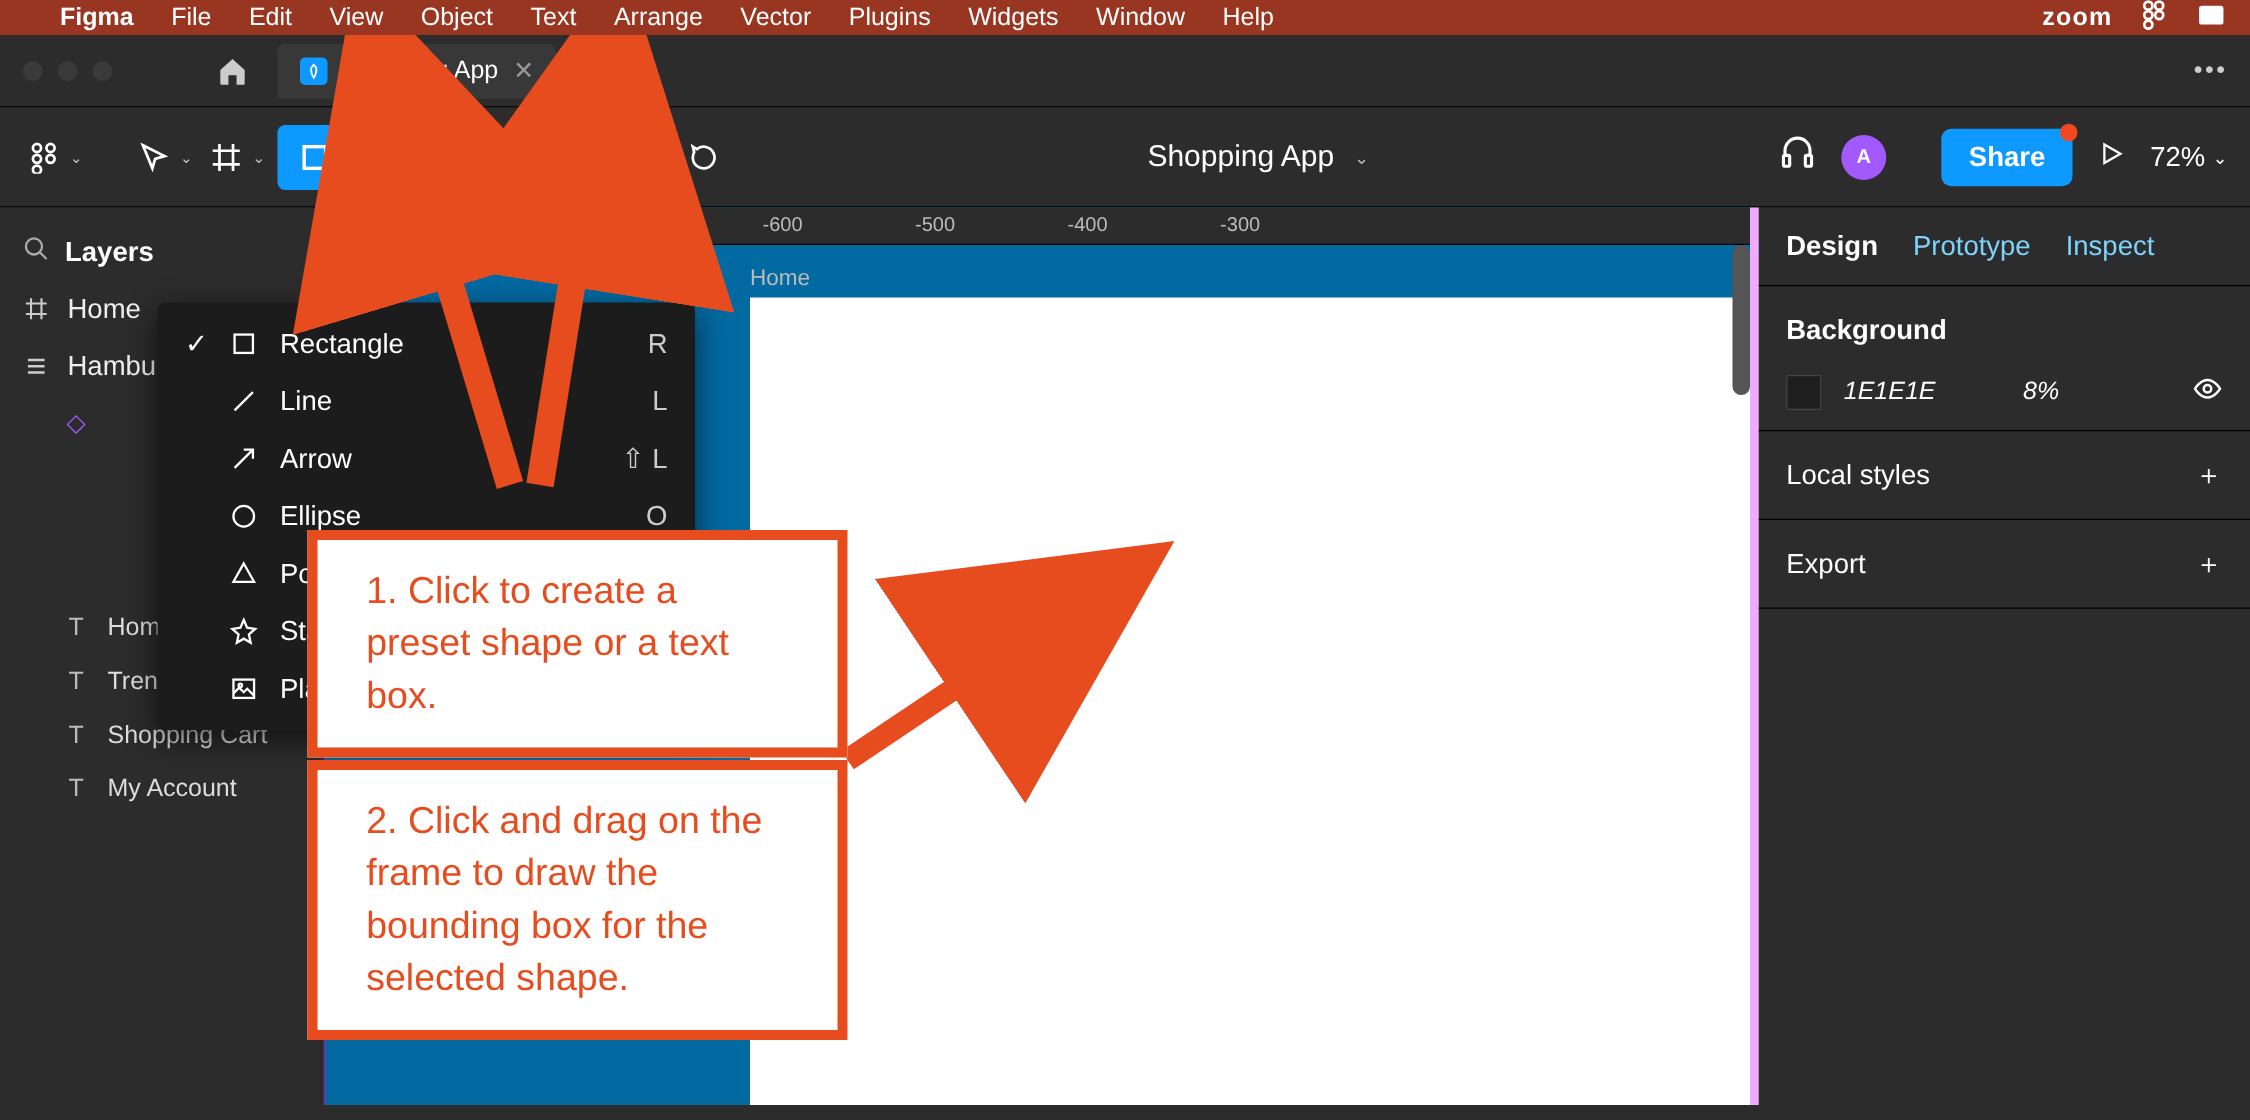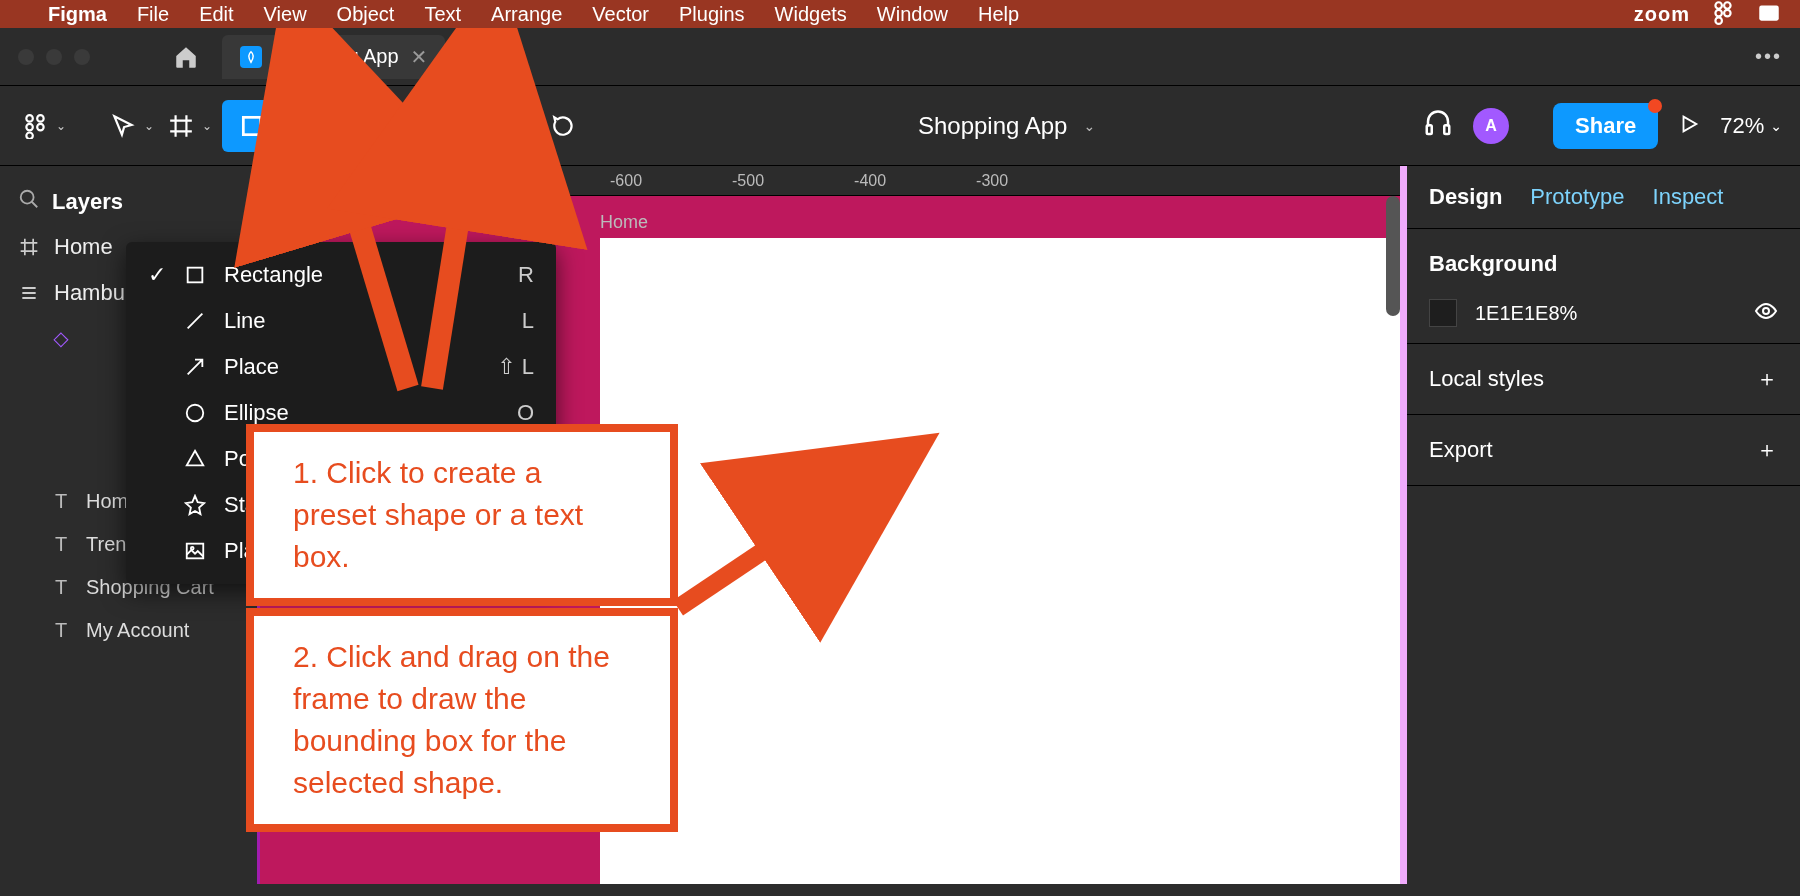--- a/index.html
+++ b/index.html
@@ -39,40 +39,40 @@
   .tool .dd{font-size:12px;color:#ccc;padding-left:4px;}
   .toolbar .mid{flex:1;display:flex;align-items:center;justify-content:center;gap:16px;font-size:24px;color:#fff;}
   .toolbar .mid .dd{font-size:14px;color:#bbb;}
   .toolbar .right{display:flex;align-items:center;gap:20px;}
   .avatar{width:36px;height:36px;border-radius:50%;background:#a259ff;display:flex;align-items:center;justify-content:center;font-weight:600;}
   .share{background:var(--blue);padding:10px 22px;border-radius:8px;font-size:22px;font-weight:600;position:relative;margin-left:24px;}
   .share .dot{position:absolute;top:-4px;right:-4px;width:14px;height:14px;border-radius:50%;background:#f24822;}
   .zoom{font-size:22px;color:#fff;display:flex;align-items:center;gap:6px;}
 
   .body{display:flex;height:718px;}
-  .left{width:260px;background:var(--dark1);border-right:3px solid #a21caf;padding-top:14px;}
+  .left{width:260px;background:var(--dark1);border-right:1px solid #a21caf;padding-top:14px;}
   .panel-hdr{display:flex;align-items:center;gap:12px;padding:8px 18px;font-size:22px;font-weight:700;}
   .layer{display:flex;align-items:center;gap:14px;padding:10px 18px;font-size:22px;color:#eee;}
   .layer.small{font-size:20px;padding-left:50px;color:#ddd;}
   .layer .ticon{width:22px;display:flex;justify-content:center;color:#bbb;}
 
-  .canvas{flex:1;background:#be185d;position:relative;overflow:hidden;}
+  .canvas{flex:1;background:#0369a1;position:relative;overflow:hidden;}
   .ruler{height:30px;background:var(--dark1);border-bottom:1px solid #000;display:flex;align-items:center;padding-left:350px;gap:90px;font-size:16px;color:#bbb;}
   .frame-label{position:absolute;left:340px;top:46px;font-size:18px;color:#bbb;}
   .frame{position:absolute;left:340px;top:72px;right:0;bottom:0;background:#fff;}
   .vscroll{position:absolute;right:0;top:30px;width:14px;height:120px;background:#555;border-radius:7px;}
 
   .right-panel{width:400px;background:var(--dark1);border-left:7px solid #f0abfc;}
   .tabs{display:flex;gap:28px;padding:18px 22px;font-size:22px;border-bottom:1px solid #000;}
   .tabs span{color:#7dd3fc;}
   .tabs span.active{color:#fff;font-weight:700;}
   .section{padding:20px 22px;border-bottom:1px solid #000;display:flex;align-items:center;justify-content:space-between;font-size:22px;}
   .bg-row{display:flex;align-items:center;gap:18px;padding:16px 22px;}
   .swatch{width:28px;height:28px;background:#1e1e1e;border:1px solid #444;}
-  .bgvals{display:flex;font-size:20px;}
+  .bgvals{display:flex;gap:70px;font-size:20px;font-style:italic;}
   .eye{margin-left:auto;}
 
   
   .shape-menu{position:absolute;left:126px;top:214px;width:430px;background:#1c1c1c;border-radius:6px;padding:10px 0;box-shadow:0 8px 24px rgba(0,0,0,0.6);z-index:5;}
   .mi{display:flex;align-items:center;gap:16px;padding:10px 22px;font-size:22px;color:#fff;}
   .mi .chk{width:18px;}
   .mi .micon{width:26px;display:flex;justify-content:center;}
   .mi .lbl{flex:1;}
   .mi .sc{color:#ccc;}
 
@@ -344,21 +344,21 @@
         <span class="lbl">Line</span>
         <span class="sc">L</span>
       </div>
     <div class="mi">
         <span class="chk"></span>
         <span class="micon">
           <svg width="22" height="22" viewBox="0 0 24 24" fill="none" stroke="#fff" stroke-width="2">
             <path d="M4 20L20 4M12 4h8v8"></path>
           </svg>
         </span>
-        <span class="lbl">Place</span>
+        <span class="lbl">Arrow</span>
         <span class="sc">⇧ L</span>
       </div>
     <div class="mi">
         <span class="chk"></span>
         <span class="micon">
           <svg width="22" height="22" viewBox="0 0 24 24" fill="none" stroke="#fff" stroke-width="2">
             <circle cx="12" cy="12" r="9"></circle>
           </svg>
         </span>
         <span class="lbl">Ellipse</span>

